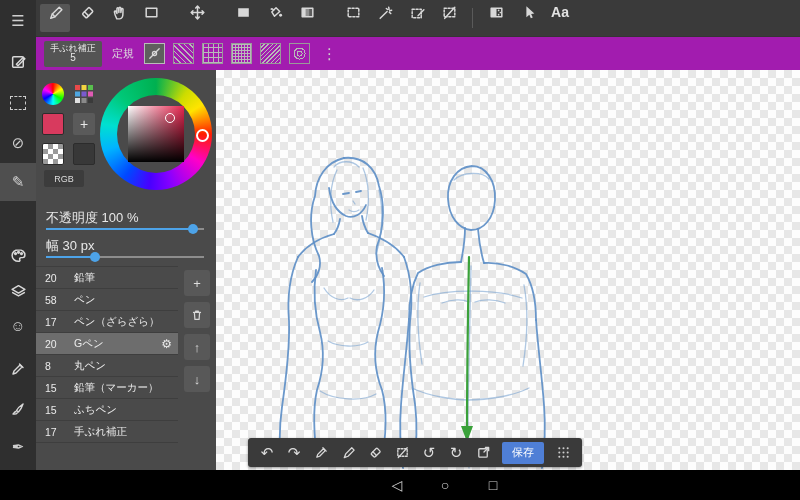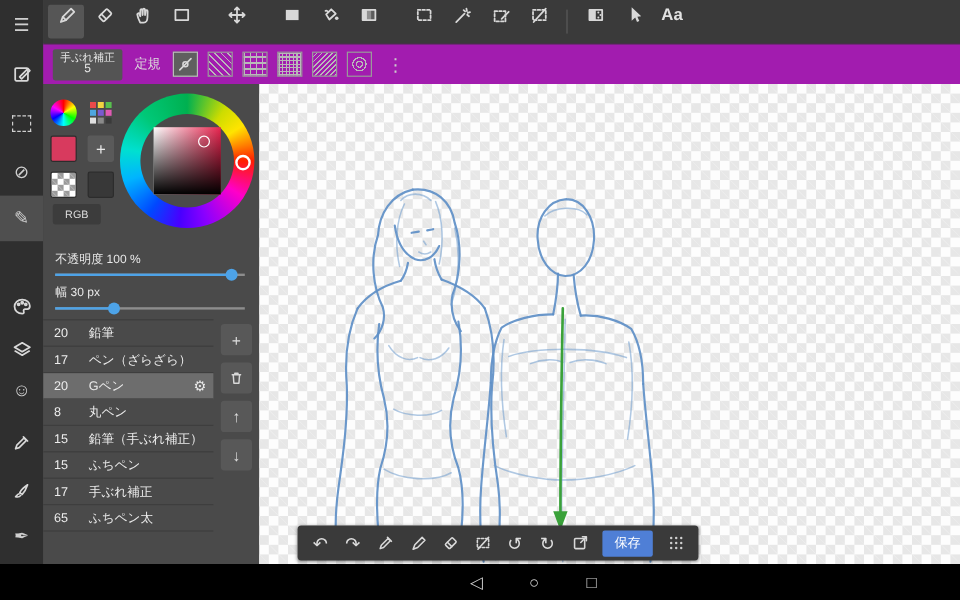--- a/index.html
+++ b/index.html
@@ -57,21 +57,21 @@
            font-size:9px;color:#ddd;display:flex;align-items:center;justify-content:center;}
   .wheel{position:absolute;left:64px;top:8px;width:112px;height:112px;}
   .wheel-ring{position:absolute;inset:0;border-radius:50%;
     background:conic-gradient(from 0deg,#00b050,#cddc00 10%,#ffe400 16%,#ff7a00 21%,#ff1e00 25%,#ff00c8 34%,#8a00ff 45%,#4800ff 52%,#0048ff 60%,#00b4ff 70%,#00e0d0 78%,#00c878 88%,#00b050 100%);}
   .wheel-hole{position:absolute;inset:17px;border-radius:50%;background:#4a4a4a;}
   .sv-square{position:absolute;left:28px;top:28px;width:56px;height:56px;
     background:linear-gradient(to top,#000,rgba(0,0,0,0)),linear-gradient(to right,#fff,#e8254f);}
   .sv-cursor{position:absolute;right:9px;top:7px;width:8px;height:8px;border:1.5px solid #fff;border-radius:50%;}
   .hue-cursor{position:absolute;right:3px;top:51px;width:9px;height:9px;border:2px solid #fff;border-radius:50%;}
 
-  .pslider-label{position:absolute;left:10px;font-size:10px;color:#e8e8e8;}
+  .pslider-label{position:absolute;left:10px;font-size:13px;color:#e8e8e8;}
   .pslider{position:absolute;left:10px;right:12px;height:12px;}
   .pslider .track{position:absolute;left:0;right:0;top:5px;height:2px;background:#8d8d8d;}
   .pslider .fill{position:absolute;left:0;top:5px;height:2px;background:#4da3e8;}
   .pslider .knob{position:absolute;top:1px;width:10px;height:10px;margin-left:-5px;border-radius:50%;background:#4da3e8;}
 
   .brush-list{position:absolute;left:0;top:196px;width:142px;bottom:0;overflow:hidden;border-top:1px solid #3e3e3e;}
   .brush-row{display:flex;align-items:center;height:21px;border-bottom:1px solid #3e3e3e;padding:0 0 0 9px;
              font-size:10.5px;color:#ececec;}
   .brush-row.selected{background:#6d6d6d;}
   .b-size{width:20px;margin-right:9px;}
@@ -338,20 +338,25 @@
         <div class="knob" style="left: 31%;"></div>
     </div>
 
     <div class="brush-list">
   <div class="brush-row">
     <span class="b-size">20</span>
     <span class="b-name">鉛筆</span>
     <span class="b-gear"></span>
   </div>
 
+  <div class="brush-row">
+    <span class="b-size">58</span>
+    <span class="b-name">ペン</span>
+    <span class="b-gear"></span>
+  </div>
 
   <div class="brush-row">
     <span class="b-size">17</span>
     <span class="b-name">ペン（ざらざら）</span>
     <span class="b-gear"></span>
   </div>
 
   <div class="brush-row selected">
     <span class="b-size">20</span>
     <span class="b-name">Gペン</span>
@@ -359,41 +364,36 @@
   </div>
 
   <div class="brush-row">
     <span class="b-size">8</span>
     <span class="b-name">丸ペン</span>
     <span class="b-gear"></span>
   </div>
 
   <div class="brush-row">
     <span class="b-size">15</span>
-    <span class="b-name">鉛筆（手ぶれ補正）</span>
+    <span class="b-name">鉛筆（マーカー）</span>
     <span class="b-gear"></span>
   </div>
 
   <div class="brush-row">
     <span class="b-size">15</span>
     <span class="b-name">ふちペン</span>
     <span class="b-gear"></span>
   </div>
 
   <div class="brush-row">
     <span class="b-size">17</span>
     <span class="b-name">手ぶれ補正</span>
     <span class="b-gear"></span>
   </div>
 
-  <div class="brush-row">
-    <span class="b-size">65</span>
-    <span class="b-name">ふちペン太</span>
-    <span class="b-gear"></span>
-  </div>
 </div>
 
     <div class="pbtn" style="top:200px">+</div>
     <div class="pbtn" style="top:232px">
       <svg width="14" height="14" viewBox="0 0 16 16">
           <g class="ic">
             <path d="M4 5 L12 5 M5 5 L5.6 13 L10.4 13 L11 5 M6.5 5 L6.5 3.5 L9.5 3.5 L9.5 5"></path>
           </g>
         </svg>
     </div>

